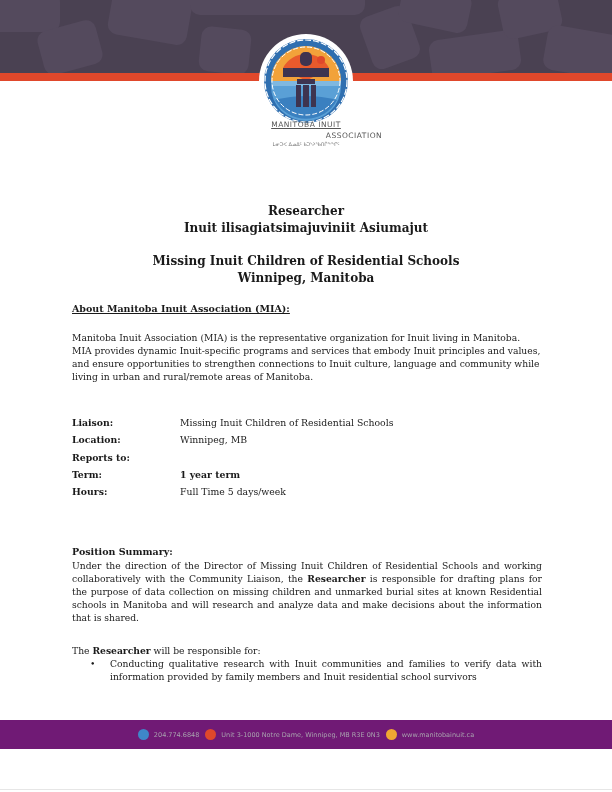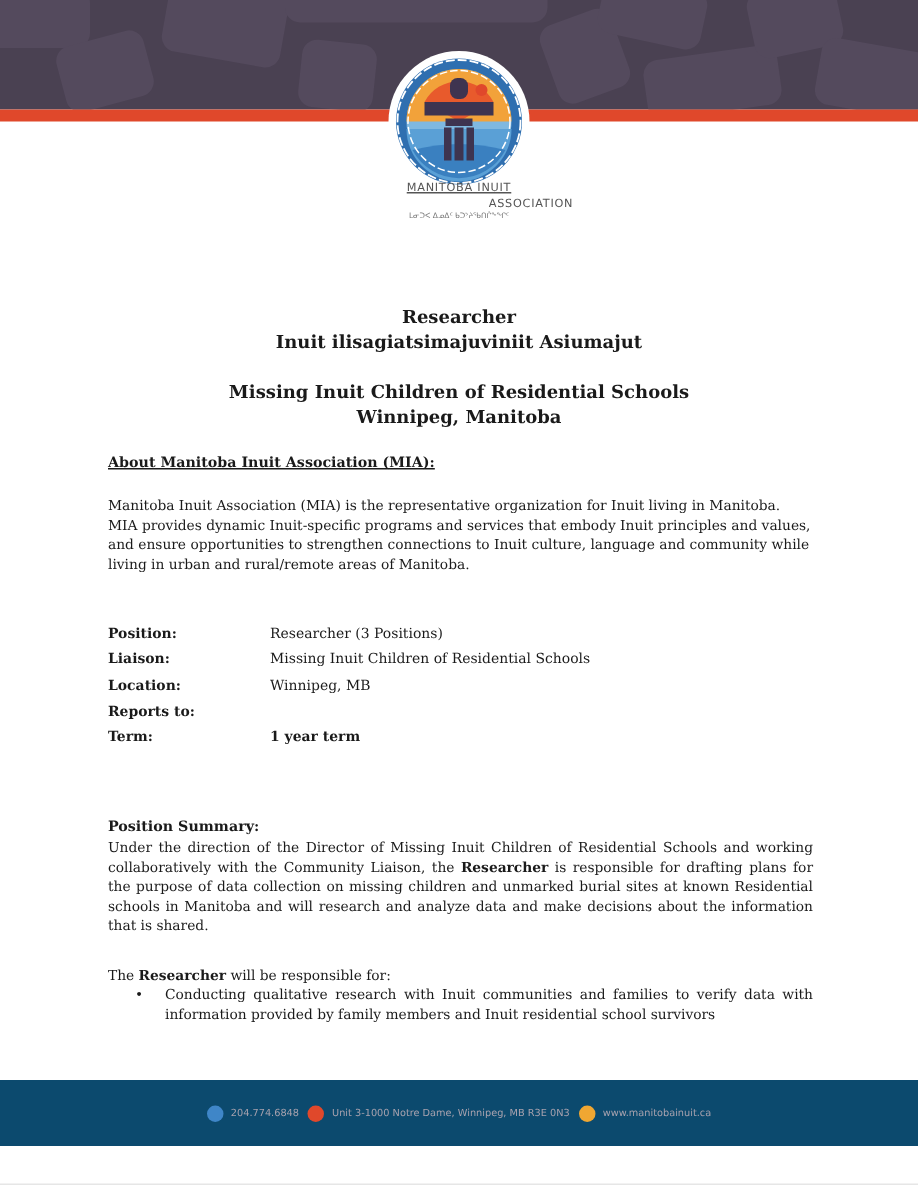--- a/index.html
+++ b/index.html
@@ -19,21 +19,21 @@
   .para { position:absolute; left:72px; width:470px; font-size:9.2px; line-height:13px; }
   .justify { text-align:justify; }
   .details { position:absolute; left:72px; top:414px; width:470px; font-size:9.3px; }
   .row { display:flex; height:17.3px; align-items:center; }
   .lbl { width:108px; font-weight:bold; }
   .val.bold { font-weight:bold; }
   .summary-h { position:absolute; left:72px; top:546px; font-weight:bold; font-size:9.5px; }
   ul.bullets { position:absolute; left:72px; top:657px; width:470px; margin:0; padding:0; list-style:none; font-size:9.2px; line-height:13px; }
   ul.bullets li { position:relative; padding-left:38px; text-align:justify; }
   ul.bullets li::before { content:"\2022"; position:absolute; left:18px; top:0; }
-  .footer-band { position:absolute; left:0; top:720px; width:612px; height:44px; background:#0c4a6e;
+  .footer-band { position:absolute; left:0; top:720px; width:612px; height:29px; background:#701a75;
                  display:flex; align-items:center; justify-content:center; gap:6px;
                  font-family:"DejaVu Sans", sans-serif; font-size:6.5px; color:#a8a2ae; }
   .dot { width:11px; height:11px; border-radius:50%; display:inline-block; }
   .footer-item { display:flex; align-items:center; gap:5px; }
   .bottom-line { position:absolute; left:0; top:789px; width:612px; height:1px; background:#e6e6e6; }
 </style>
 </head>
 <body>
 
 <div class="header-band">
@@ -76,37 +76,37 @@
 <div class="title" style="top:203px;">Researcher</div>
 <div class="title" style="top:220px;">Inuit ilisagiatsimajuviniit Asiumajut</div>
 <div class="title" style="top:253px;">Missing Inuit Children of Residential Schools</div>
 <div class="title" style="top:270px;">Winnipeg, Manitoba</div>
 
 <div class="section-h">About Manitoba Inuit Association (MIA):</div>
 <div class="para" style="top:331px;">Manitoba Inuit Association (MIA) is the representative organization for Inuit living in Manitoba. MIA provides dynamic Inuit-specific programs and services that embody Inuit principles and values, and ensure opportunities to strengthen connections to Inuit culture, language and community while living in urban and rural/remote areas of Manitoba.</div>
 
 <div class="details">
   <div class="row">
-    <span class="lbl">Position:</span>
-    <span class="val">Researcher (3 Positions)</span>
-  </div>
-  <div class="row">
     <span class="lbl">Liaison:</span>
     <span class="val">Missing Inuit Children of Residential Schools</span>
   </div>
   <div class="row">
     <span class="lbl">Location:</span>
     <span class="val">Winnipeg, MB</span>
   </div>
   <div class="row">
     <span class="lbl">Reports to:</span>
   </div>
   <div class="row">
     <span class="lbl">Term:</span>
     <span class="val bold">1 year term</span>
+  </div>
+  <div class="row">
+    <span class="lbl">Hours:</span>
+    <span class="val">Full Time 5 days/week</span>
   </div>
 </div>
 
 <div class="summary-h">Position Summary:</div>
 <div class="para justify" style="top:559px;"><span>Under the direction of the Director of Missing Inuit Children of Residential Schools and working collaboratively with the Community Liaison, the </span><b>Researcher</b><span> is responsible for drafting plans for the purpose of data collection on missing children and unmarked burial sites at known Residential schools in Manitoba and will research and analyze data and make decisions about the information that is shared.</span></div>
 
 <div class="para" style="top:644px;"><span>The </span><b>Researcher</b><span> will be responsible for:</span></div>
 <ul class="bullets">
   <li>Conducting qualitative research with Inuit communities and families to verify data with information provided by family members and Inuit residential school survivors</li>
 </ul>

